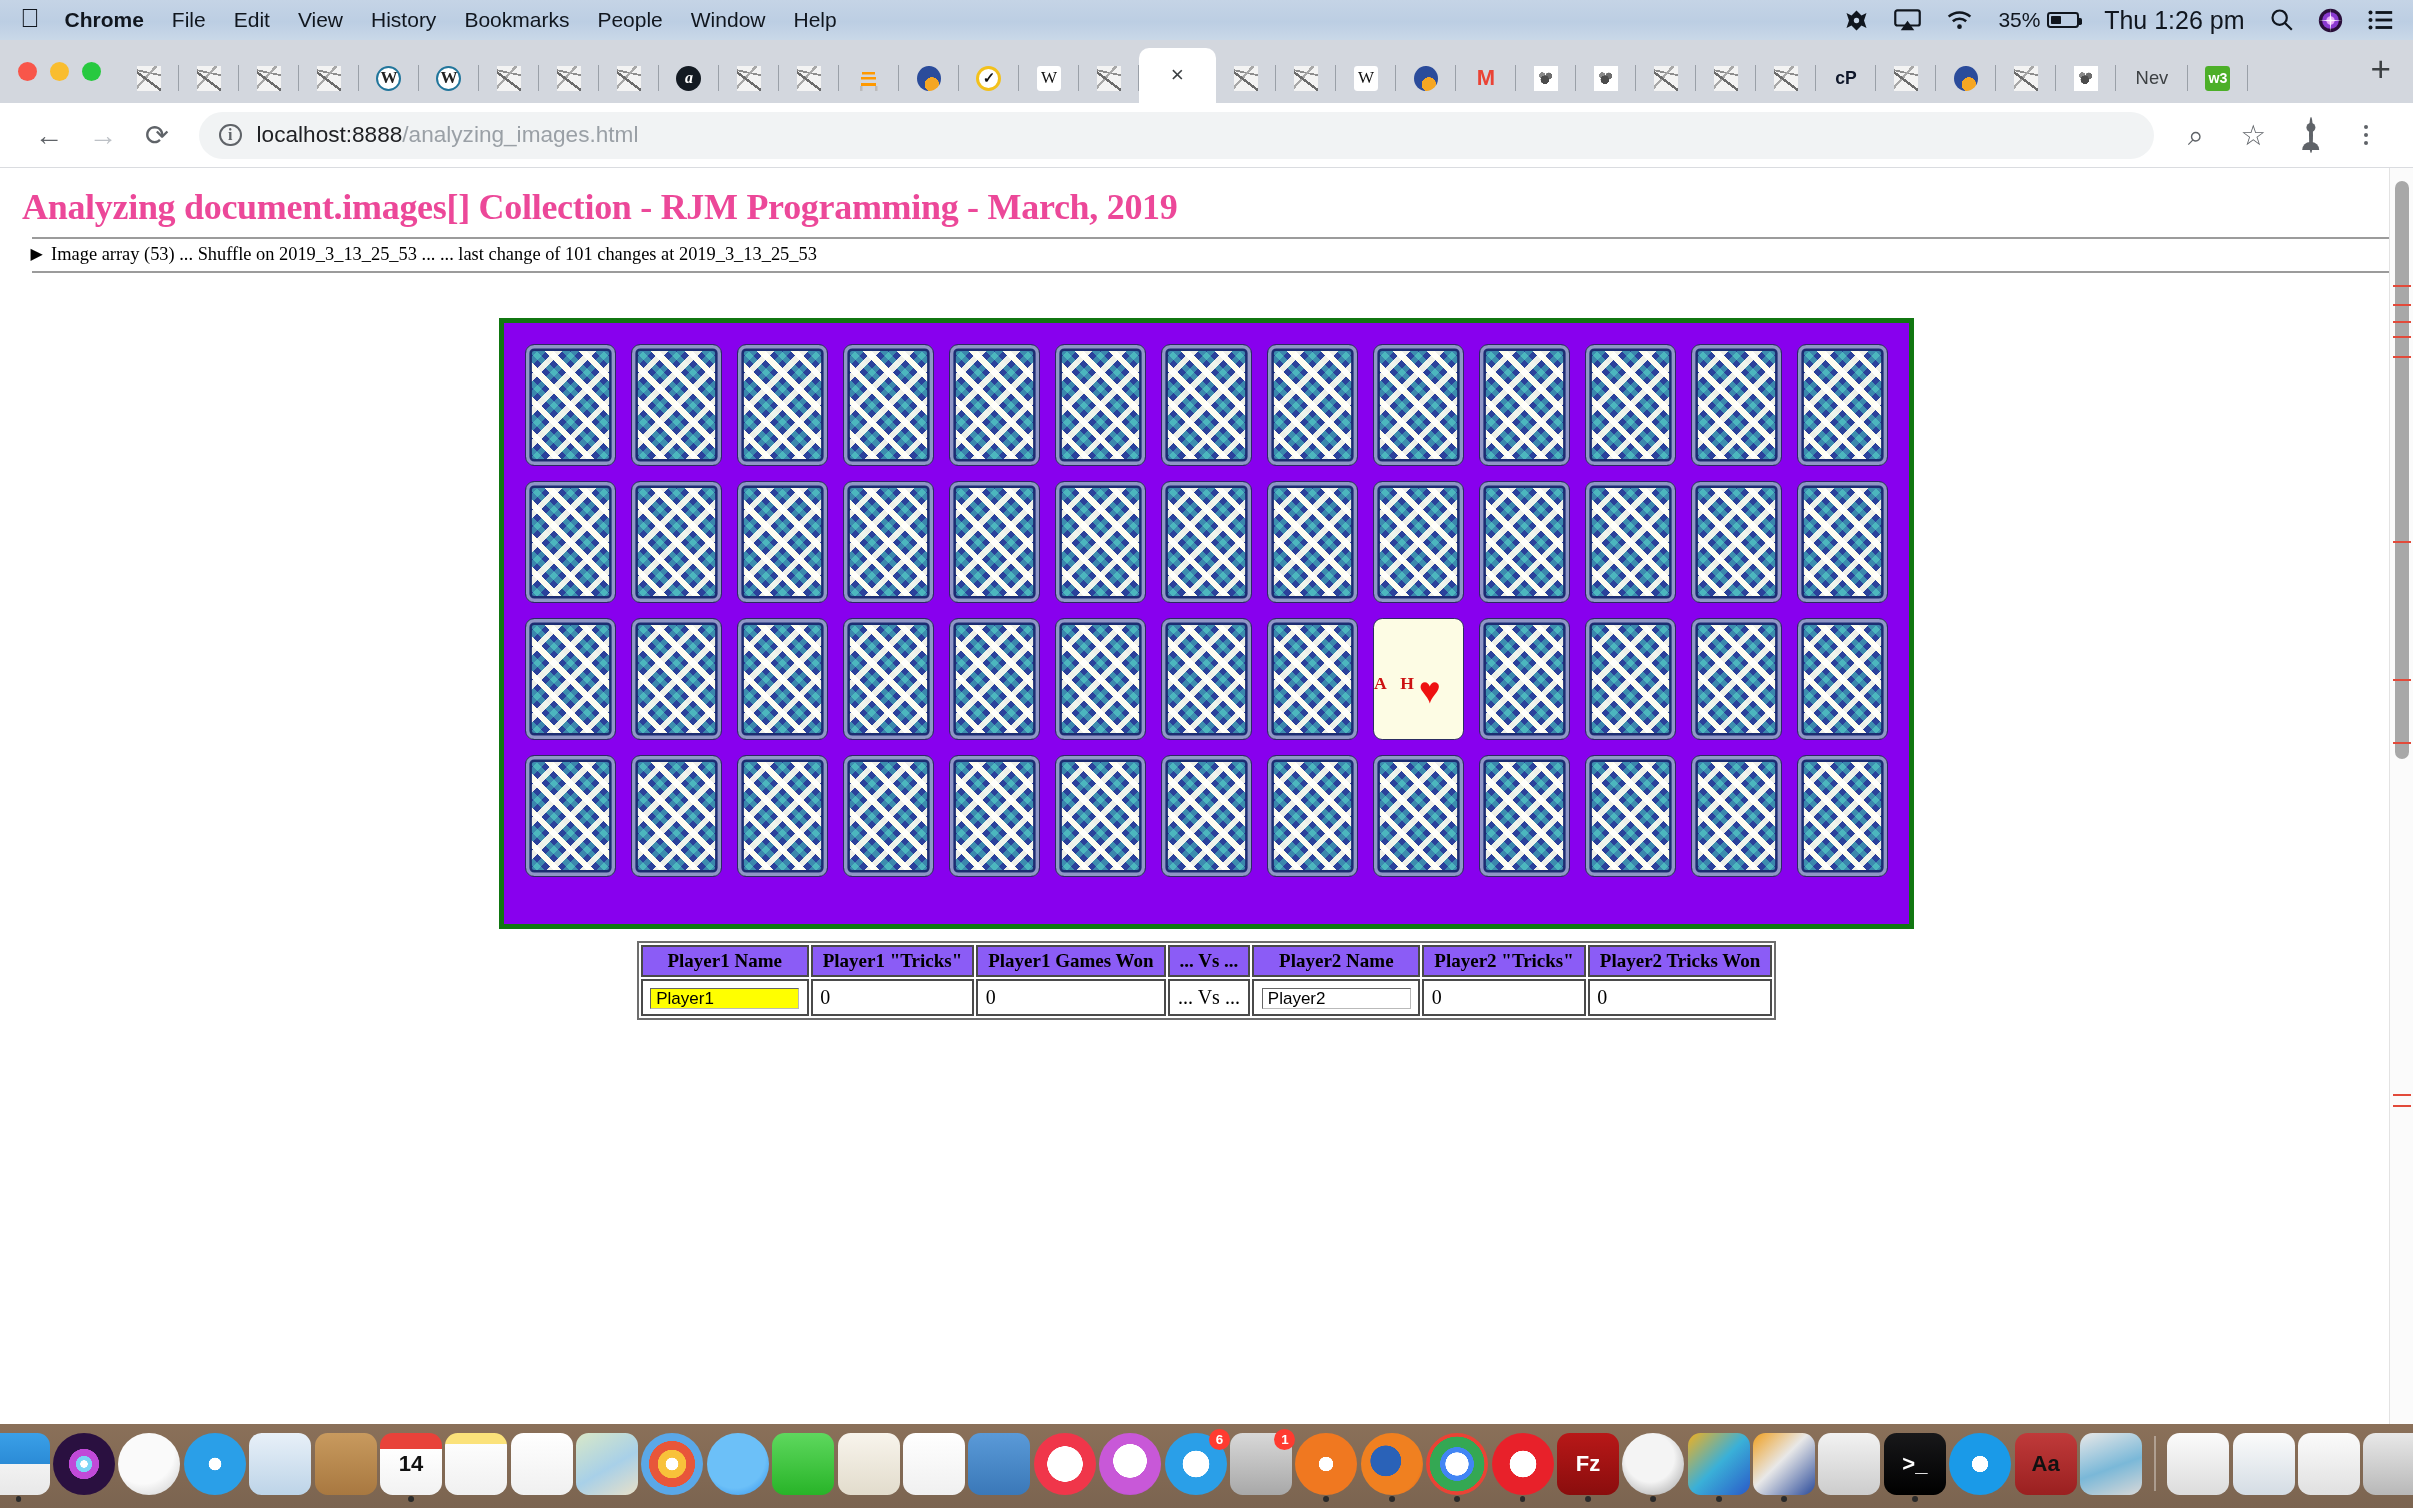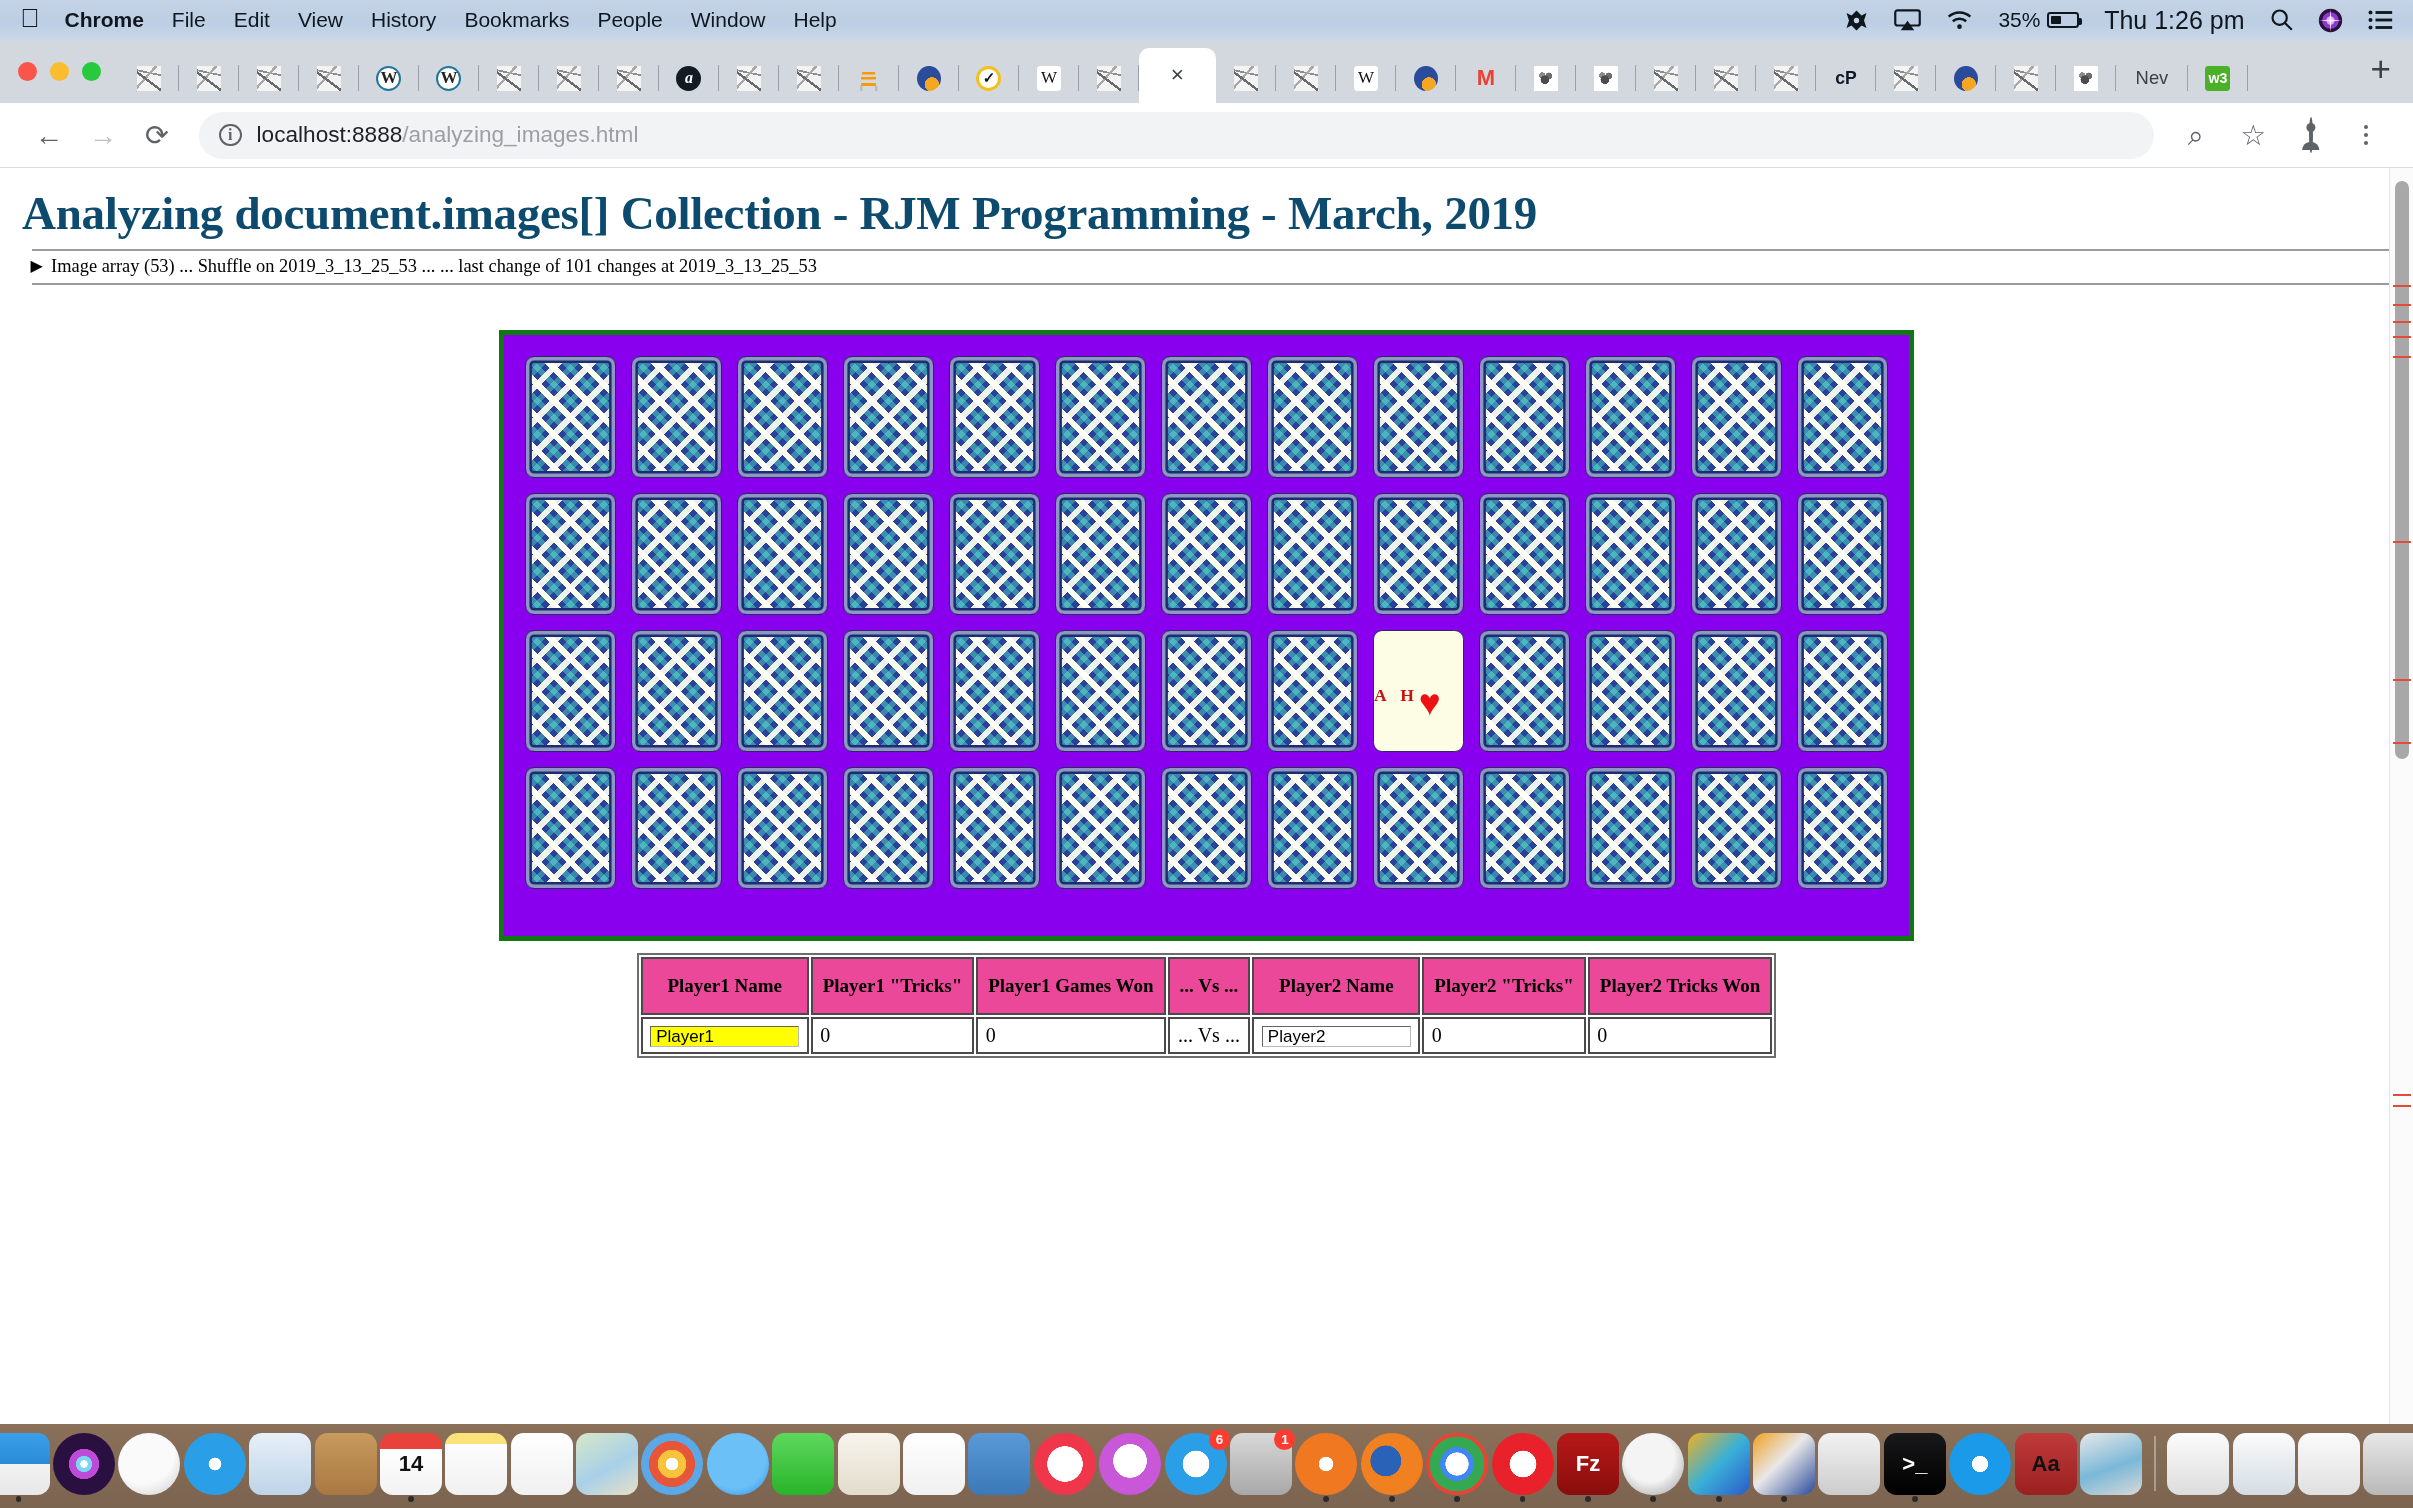--- a/index.html
+++ b/index.html
@@ -139,21 +139,21 @@
   .kebab span { width:4.2px;height:4.2px;border-radius:50%;background:#5f6368;display:block; }
 
   
   .viewport {
     position: relative; width: 2413px; height: 1256px;
     background: #ffffff; overflow: hidden;
   }
   .page { padding: 0 22px; }
   .page-title {
     font-family: "Liberation Serif", serif; font-weight: bold;
-    font-size: 47px; color: #0c4a6e; padding: 18.4px 0 8.4px 0; letter-spacing: -0.3px;
+    font-size: 36px; color: #ec4899; padding: 18.4px 0 8.4px 0; letter-spacing: -0.3px;
   }
   .details-line {
     font-family: "Liberation Serif", serif; font-size: 18.4px; color: #000;
     padding: 5px 0 6.7px 8.4px; display: flex; align-items: center; gap: 8.4px;
   }
   .tri { font-size: 16px; line-height: 1; }
   .hr-under { border-bottom: 2.1px solid #9b9b9b; margin: 0 0 0 10px; }
 
   .game-msg {
     text-align: center; font-family: "Liberation Serif", serif;
@@ -194,23 +194,23 @@
   .face-pip { font-size: 37px; color: #ee1111; line-height: 1; margin-top: 22px; }
 
   
   .score-wrap { display: flex; justify-content: center; margin-top: 11.7px; }
   .score-table {
     border-collapse: separate; border-spacing: 2.5px;
     border: 2.1px solid #6d6d6d; background: #ffffff;
     font-family: "Liberation Serif", serif;
   }
   .score-table th {
-    background: #ec4899; border: 2.1px solid #4a4a4a;
+    background: #8b5cf6; border: 2.1px solid #4a4a4a;
     font-size: 19px; font-weight: bold; color: #000;
-    padding: 16px 10px; white-space: nowrap;
+    padding: 3px 10px; white-space: nowrap;
   }
   .score-table td {
     background: #ffffff; border: 2.1px solid #4a4a4a;
     font-size: 20px; color: #000; padding: 5px 7.5px; height: 37px;
     vertical-align: middle;
   }
   .score-table td.vs { text-align: center; font-family:"Liberation Serif",serif; }
   .name-input {
     font-family: "Liberation Sans", sans-serif; font-size: 17px; color: #000;
     border: 1.7px inset #b9b9b9; padding: 3.4px 5px; width: 149px; height: 21px;

